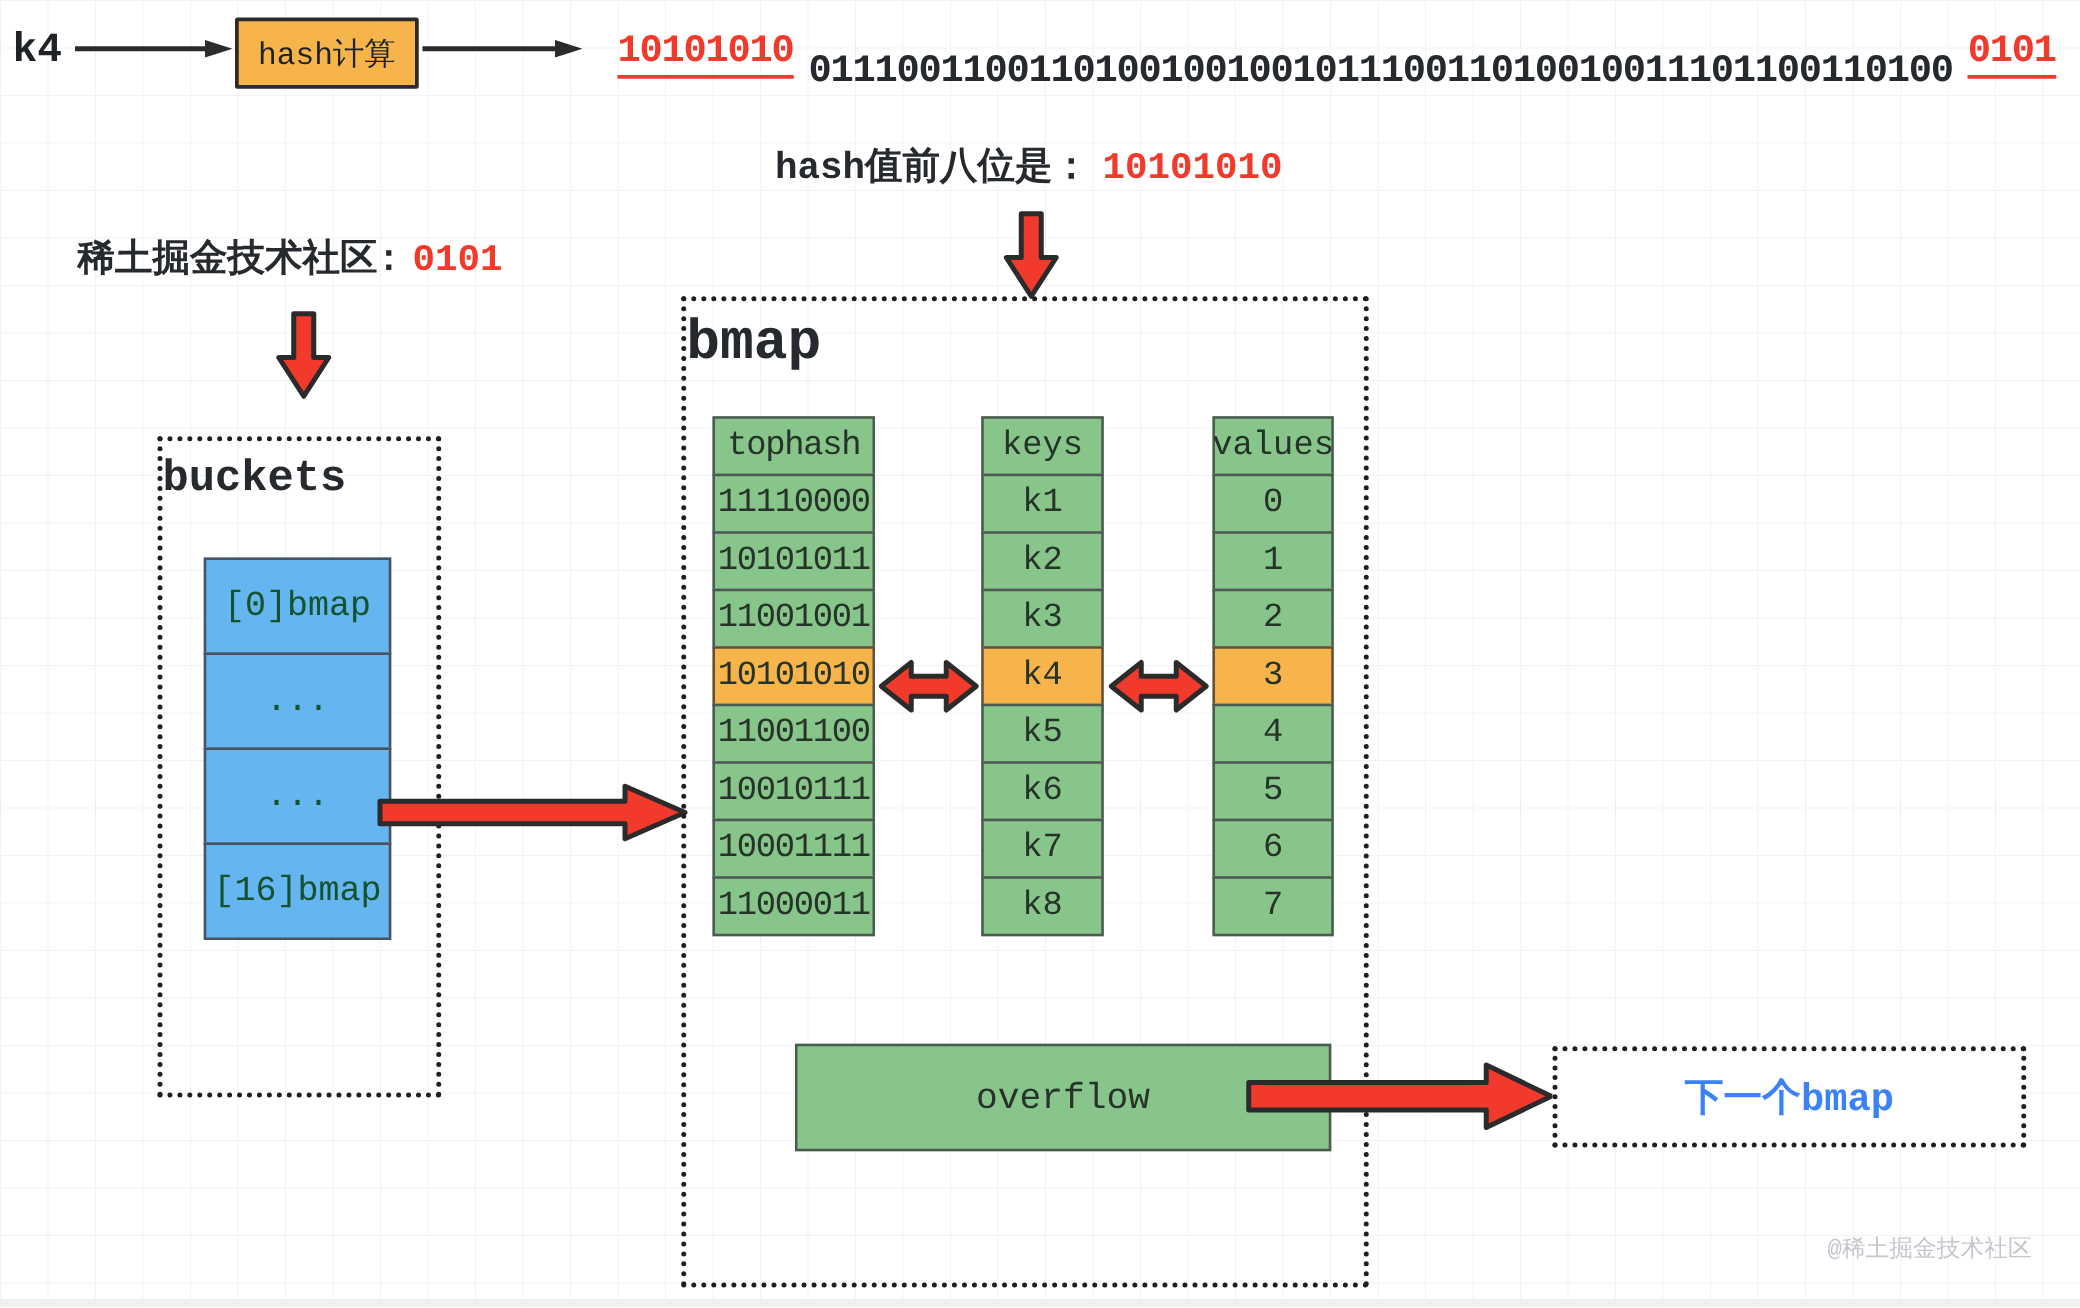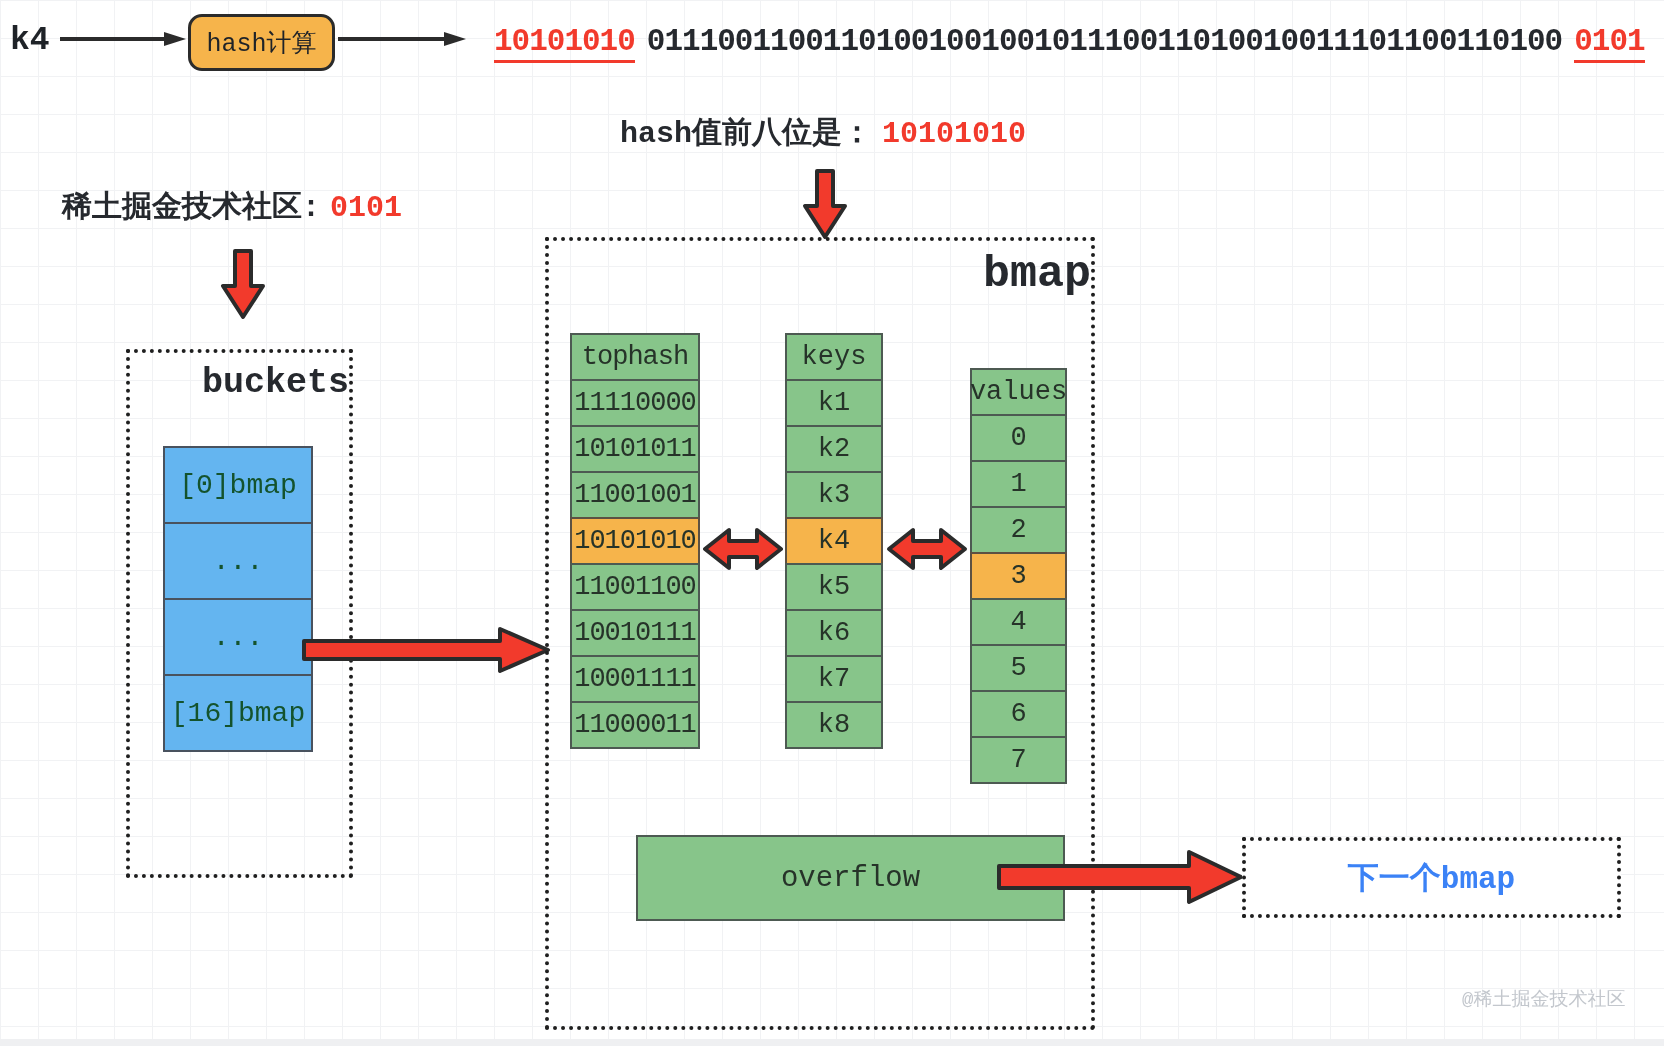--- a/index.html
+++ b/index.html
@@ -17,43 +17,43 @@
   .abs{position:absolute;}
   svg.arrow{position:absolute;overflow:visible;display:block;}
   .red-shape{fill:var(--red);stroke:#2b2b2b;stroke-width:4;stroke-linejoin:round;}
   .blk-line{stroke:#2b2b2b;stroke-width:4;}
   .blk-head{fill:#2b2b2b;}
 
   
   .k4{left:10px;top:22px;font-size:33px;font-weight:bold;color:#1f2328;}
   .hashbox{
     left:188px;top:14px;width:141px;height:51px;
-    background:var(--orange);border:3px solid #2b2b2b;border-radius:14px;
+    background:var(--orange);border:3px solid #2b2b2b;border-radius:2px;
     display:flex;align-items:center;justify-content:center;
     font-size:25px;color:#1f2328;
   }
   .binrow{left:494px;top:24px;display:flex;gap:12px;align-items:flex-start;
     font-size:31px;font-weight:bold;letter-spacing:-1px;white-space:nowrap;}
   .bin-red{color:var(--red);border-bottom:3px solid var(--red);padding-bottom:1px;}
-  .bin-black{color:#26292e;}
+  .bin-black{color:#26292e;margin-top:16px;}
 
   
   .lbl{font-size:30px;font-weight:bold;color:#26292e;white-space:nowrap;}
   .lbl .val{color:var(--red);margin-left:10px;}
   .lbl-front{left:620px;top:112px;}
   .lbl-back{left:62px;top:186px;}
 
   
   .dotbox{border:4px dotted #1f1f1f;position:absolute;background:transparent;}
   .buckets-box{left:126px;top:349px;width:219px;height:521px;}
   .bmap-box{left:545px;top:237px;width:542px;height:785px;}
   .nextbmap-box{left:1242px;top:837px;width:371px;height:73px;
     display:flex;align-items:center;justify-content:center;
     font-size:31px;font-weight:bold;color:#3b82f6;background:#fff;}
-  .boxtitle{position:absolute;width:100%;text-align:right;font-weight:bold;color:#26292e;}
+  .boxtitle{position:absolute;width:100%;text-align:left;font-weight:bold;color:#26292e;}
   .buckets-title{top:10px;font-size:35px;}
   .bmap-title{top:8px;font-size:45px;}
 
   
   .bucket-cells{left:163px;top:446px;width:150px;}
   .bcell{
     width:150px;height:78px;margin-top:-2px;box-sizing:border-box;
     border:2px solid #49525e;background:var(--blue);
     display:flex;align-items:center;justify-content:center;
     font-size:28px;color:#14532d;
@@ -66,21 +66,21 @@
   .bcol .tcell{
     height:48px;margin-top:-2px;box-sizing:border-box;
     border:2px solid #4d5a52;background:var(--green);
     display:flex;align-items:center;justify-content:center;
     font-size:27px;color:#263329;
   }
   .bcol .tcell:first-child{margin-top:0;}
   .bcol .tcell.hl{background:var(--orange);border-color:#5d5142;}
   .col0{left:570px;width:130px;border-radius:23px;}
   .col1{left:785px;width:98px;}
-  .col2{left:970px;width:97px;margin-top:35px;}
+  .col2{left:970px;width:97px;}
   .col0 .tcell{letter-spacing:-1px;}
 
   
   .overflow-box{
     left:636px;top:835px;width:429px;height:86px;box-sizing:border-box;
     background:var(--green);border:2px solid #4d5a52;
     display:flex;align-items:center;justify-content:center;
     font-size:29px;color:#263329;
   }
 

